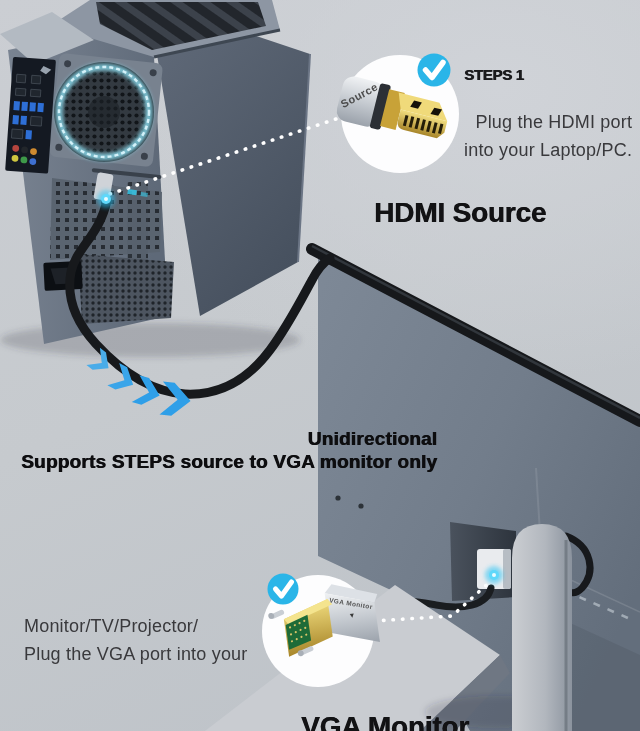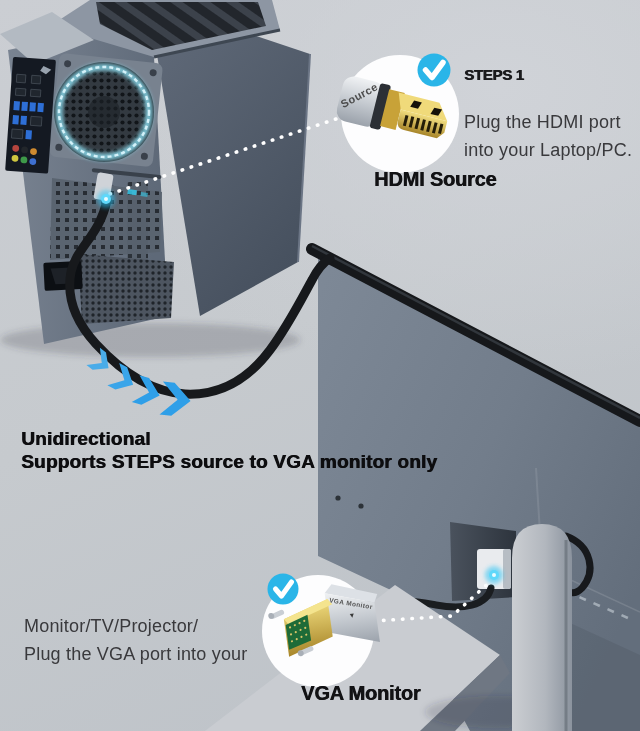--- a/index.html
+++ b/index.html
@@ -16,31 +16,32 @@
   .txt{position:absolute;color:#1b1b1d;white-space:nowrap;}
   .step-title{
     font-size:15px;font-weight:700;letter-spacing:-0.3px;color:#1a1a1c;
     text-shadow:0.7px 0 #1a1a1c;
   }
   .step-body{
     font-size:18px;font-weight:400;color:#39393c;line-height:28px;
     letter-spacing:0.2px;
   }
   .caption{
-    font-size:20px;font-weight:700;color:#121214;letter-spacing:-0.2px;
+    font-size:28px;font-weight:700;color:#121214;letter-spacing:-0.2px;
     text-shadow:0.6px 0 #121214;
+    margin-top:29px;
   }
   .note-line{
     font-size:19px;font-weight:700;color:#0d0d0f;line-height:23px;
     letter-spacing:0.2px;text-shadow:0.7px 0 #0d0d0f;
   }
   #steps1-block{left:464px;top:66px;}
-  #steps1-body{left:464px;top:108px;}
+  #steps1-body{left:464px;top:108px;text-align:right;}
   #hdmi-caption{left:374px;top:168px;}
-  #note-block{left:21px;top:427px;}
+  #note-block{left:21px;top:427px;text-align:right;}
   #steps2-block{left:24px;top:571px;}
   #steps2-body{left:24px;top:612px;}
   #vga-caption{left:301px;top:682px;}
 </style>
 </head>
 <body>
 
 <div id="stage">
 
   <svg id="scene" width="640" height="731" viewBox="0 0 640 731">

